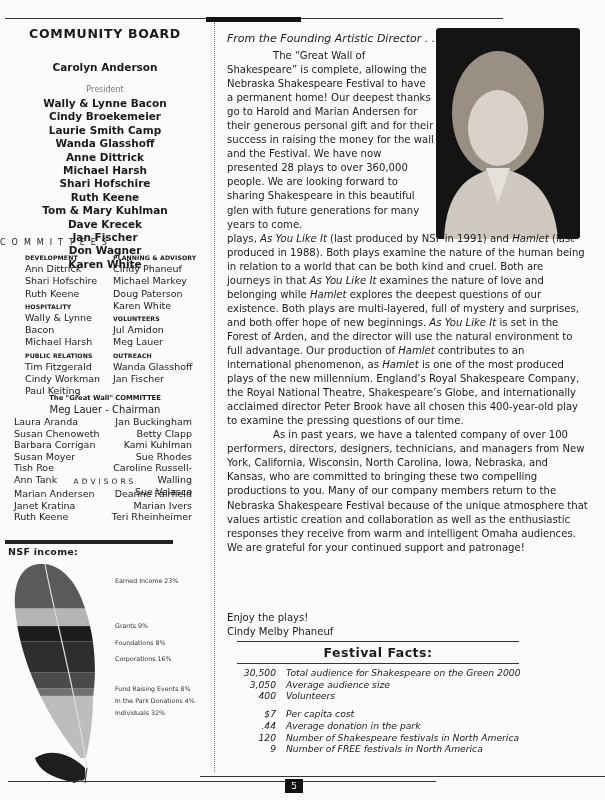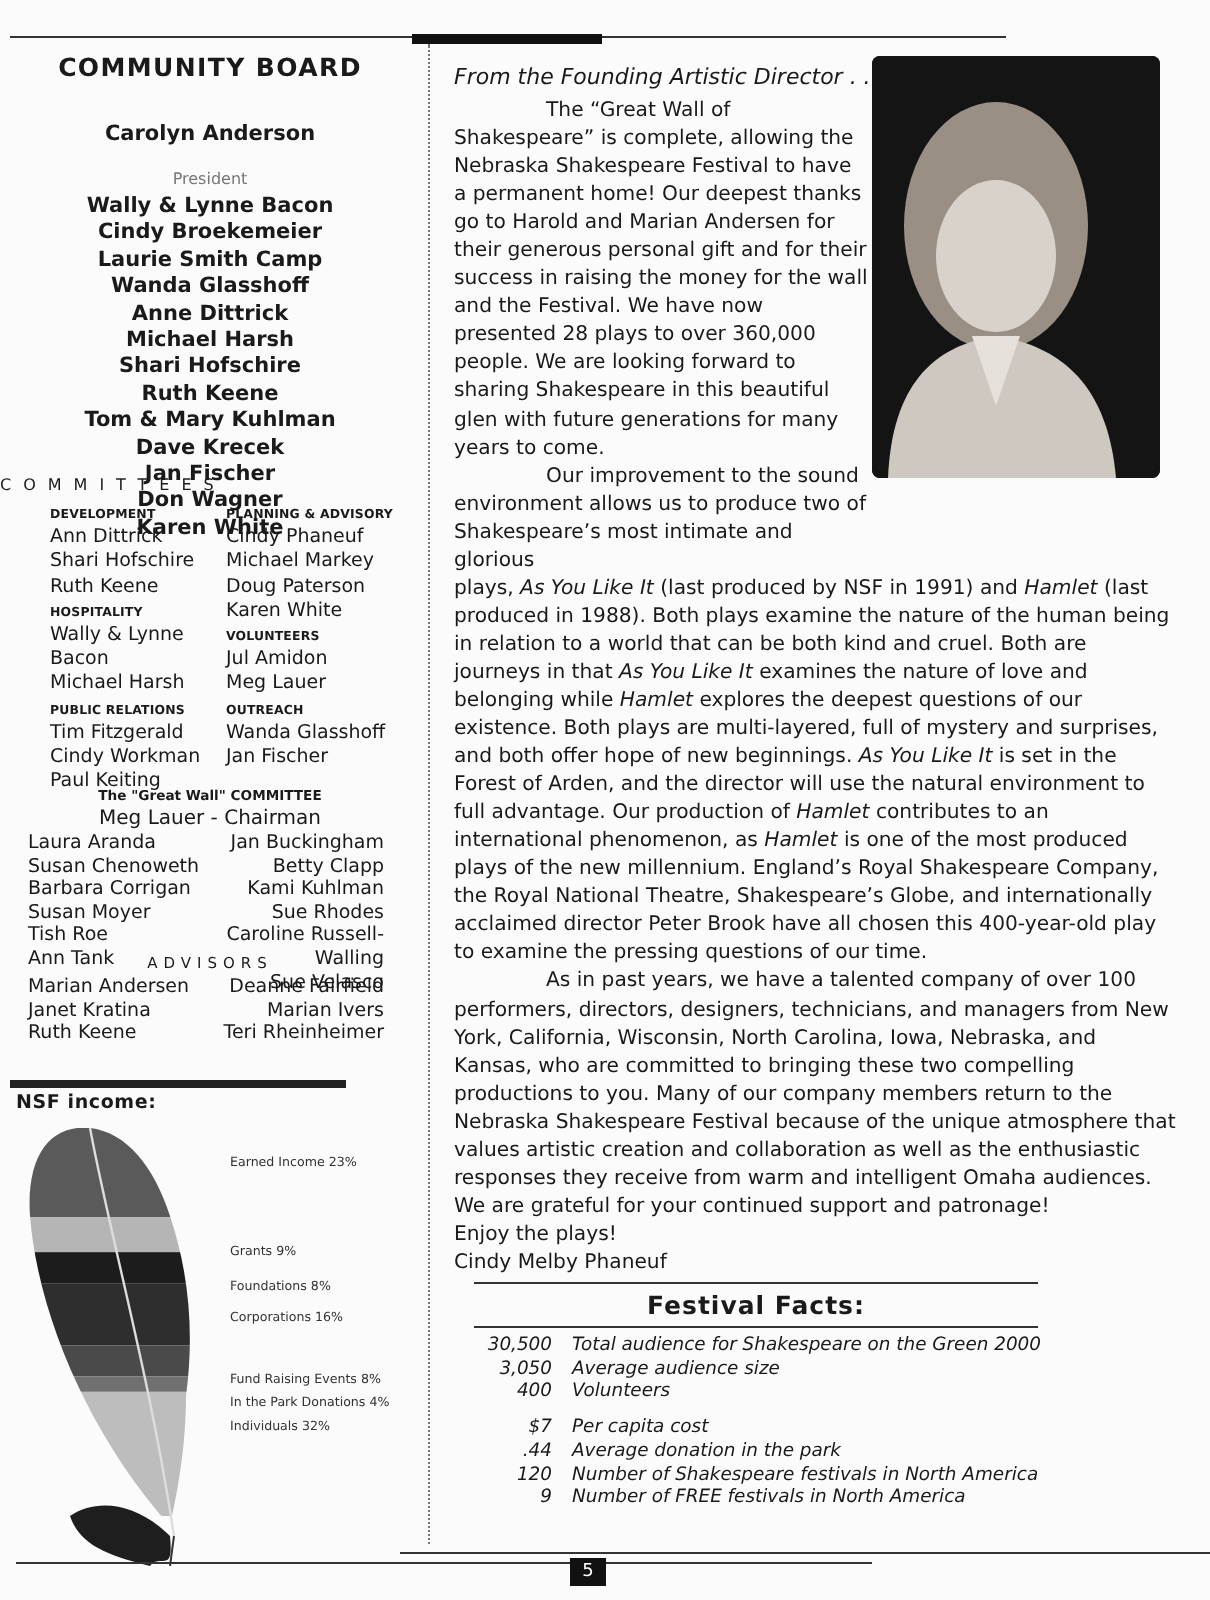--- a/index.html
+++ b/index.html
@@ -190,21 +190,20 @@
     <rect width="144" height="211" fill="#141414"></rect>
     <ellipse cx="62" cy="85" rx="46" ry="62" fill="#9a8f84"></ellipse>
     <ellipse cx="62" cy="100" rx="30" ry="38" fill="#d9d2cb"></ellipse>
     <path d="M8 211 C 10 165, 30 145, 62 140 C 95 145, 118 165, 122 211 Z" fill="#cfc8c1"></path>
     <path d="M50 140 L 62 175 L 74 140 Z" fill="#e6e0da"></path>
   </svg>
 </div>
 
 <div class="abs" id="letter">
   <p class="indent narrow">The “Great Wall of Shakespeare” is complete, allowing the Nebraska Shakespeare Festival to have a permanent home!  Our deepest thanks go to Harold and Marian Andersen for their generous personal gift and for their success in raising the money for the wall and the Festival. We have now presented 28 plays to over 360,000 people.  We are looking forward to sharing Shakespeare in this beautiful glen with future generations for many years to come.</p>
-  <p class="indent narrow">Our improvement to the sound environment allows us to produce two of Shakespeare’s most intimate and glorious</p>
   <p><span>plays, </span><i>As You Like It</i><span> (last produced by NSF in 1991) and </span><i>Hamlet</i><span> (last produced in 1988).  Both plays examine the nature of the human being in relation to a world that can be both kind and cruel.  Both are journeys in that </span><i>As You Like It</i><span> examines the nature of love and belonging while </span><i>Hamlet</i><span> explores the deepest questions of our existence.  Both plays are multi-layered, full of mystery and surprises, and both offer hope of new beginnings.  </span><i>As You Like It</i><span> is set in the Forest of Arden, and the director will use the natural environment to full advantage.  Our production of </span><i>Hamlet</i><span> contributes to an international phenomenon, as </span><i>Hamlet</i><span> is one of the most produced plays of the new millennium.  England’s Royal Shakespeare Company, the Royal National Theatre, Shakespeare’s Globe, and internationally acclaimed director Peter Brook have all chosen this 400-year-old play to examine the pressing questions of our time.</span></p>
   <p class="indent">As in past years, we have a talented company of over 100 performers, directors, designers, technicians, and managers from New York, California, Wisconsin, North Carolina, Iowa, Nebraska, and Kansas, who are committed to bringing these two compelling productions to you.  Many of our company members return to the Nebraska Shakespeare Festival because of the unique atmosphere that values artistic creation and collaboration as well as the enthusiastic responses they receive from warm and intelligent Omaha audiences.  We are grateful for your continued support and patronage!</p>
 </div>
 
 <div class="abs" id="closing">
   <div>Enjoy the plays!</div>
   <div>Cindy Melby Phaneuf</div>
 </div>
 
 <div class="abs" id="facts-rule1"></div>

